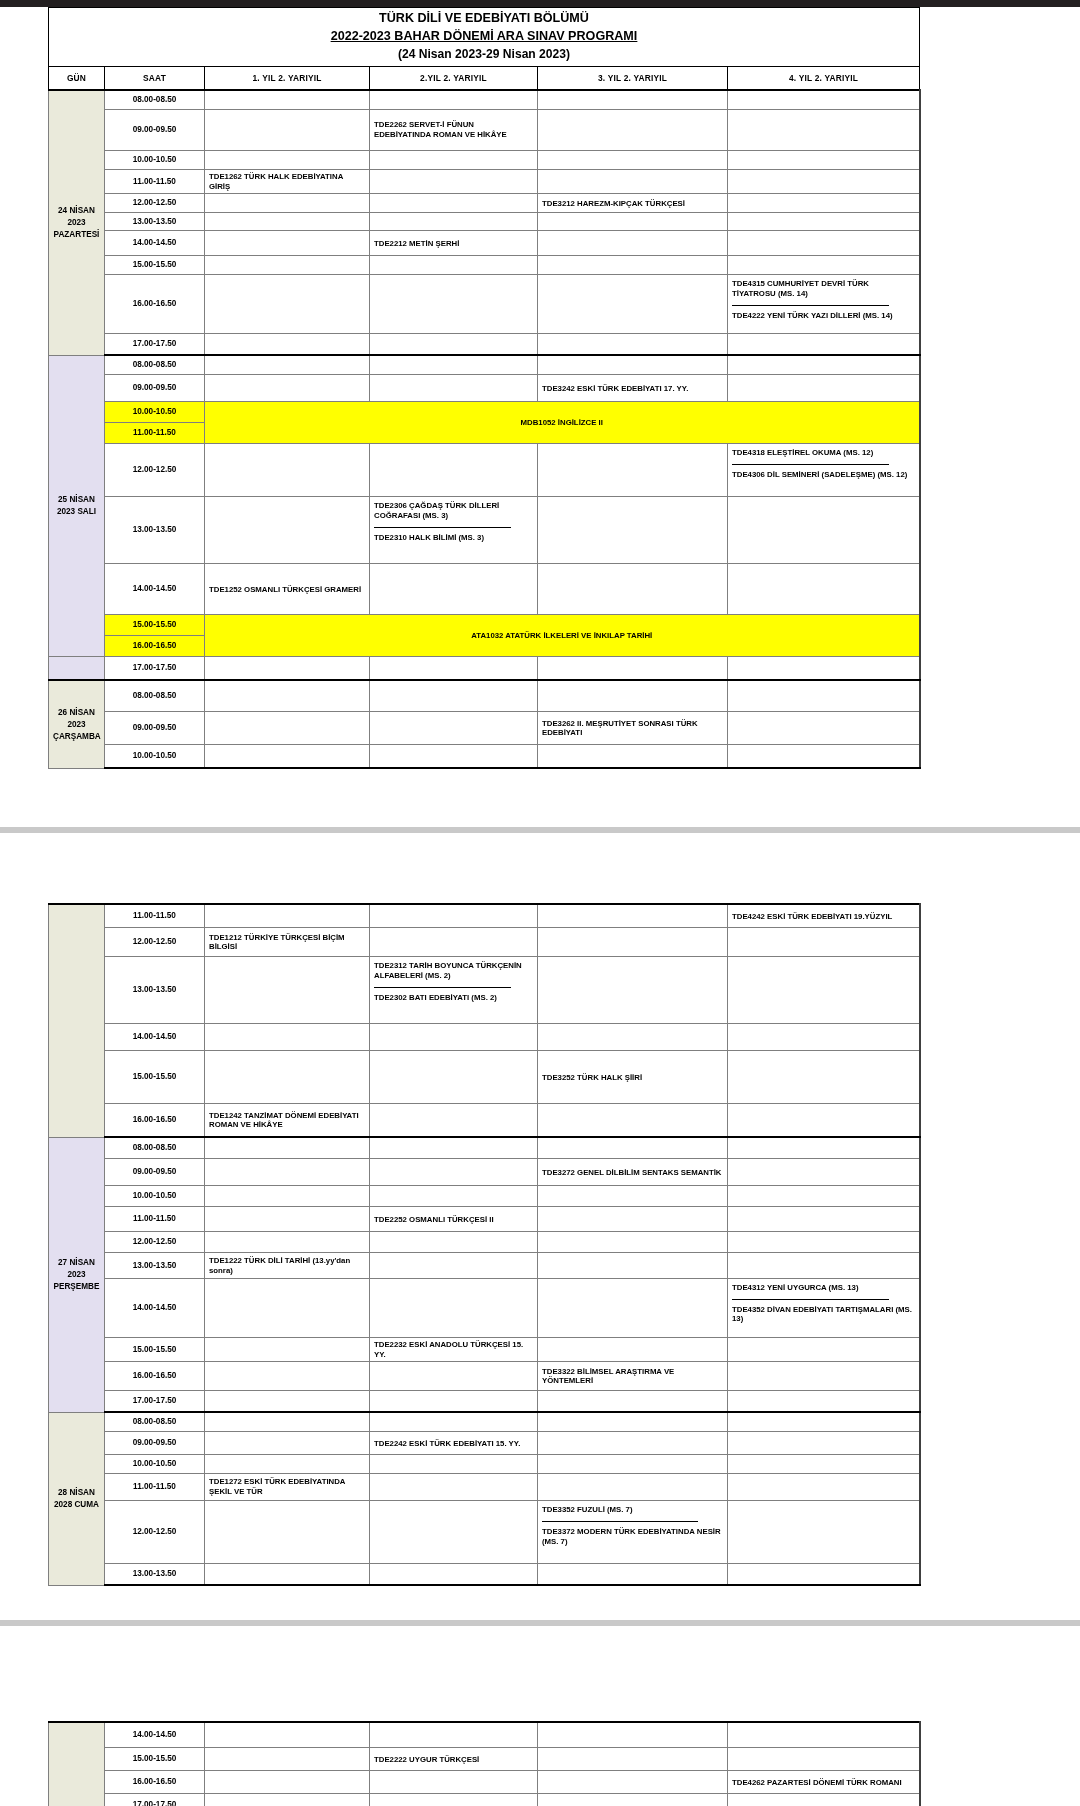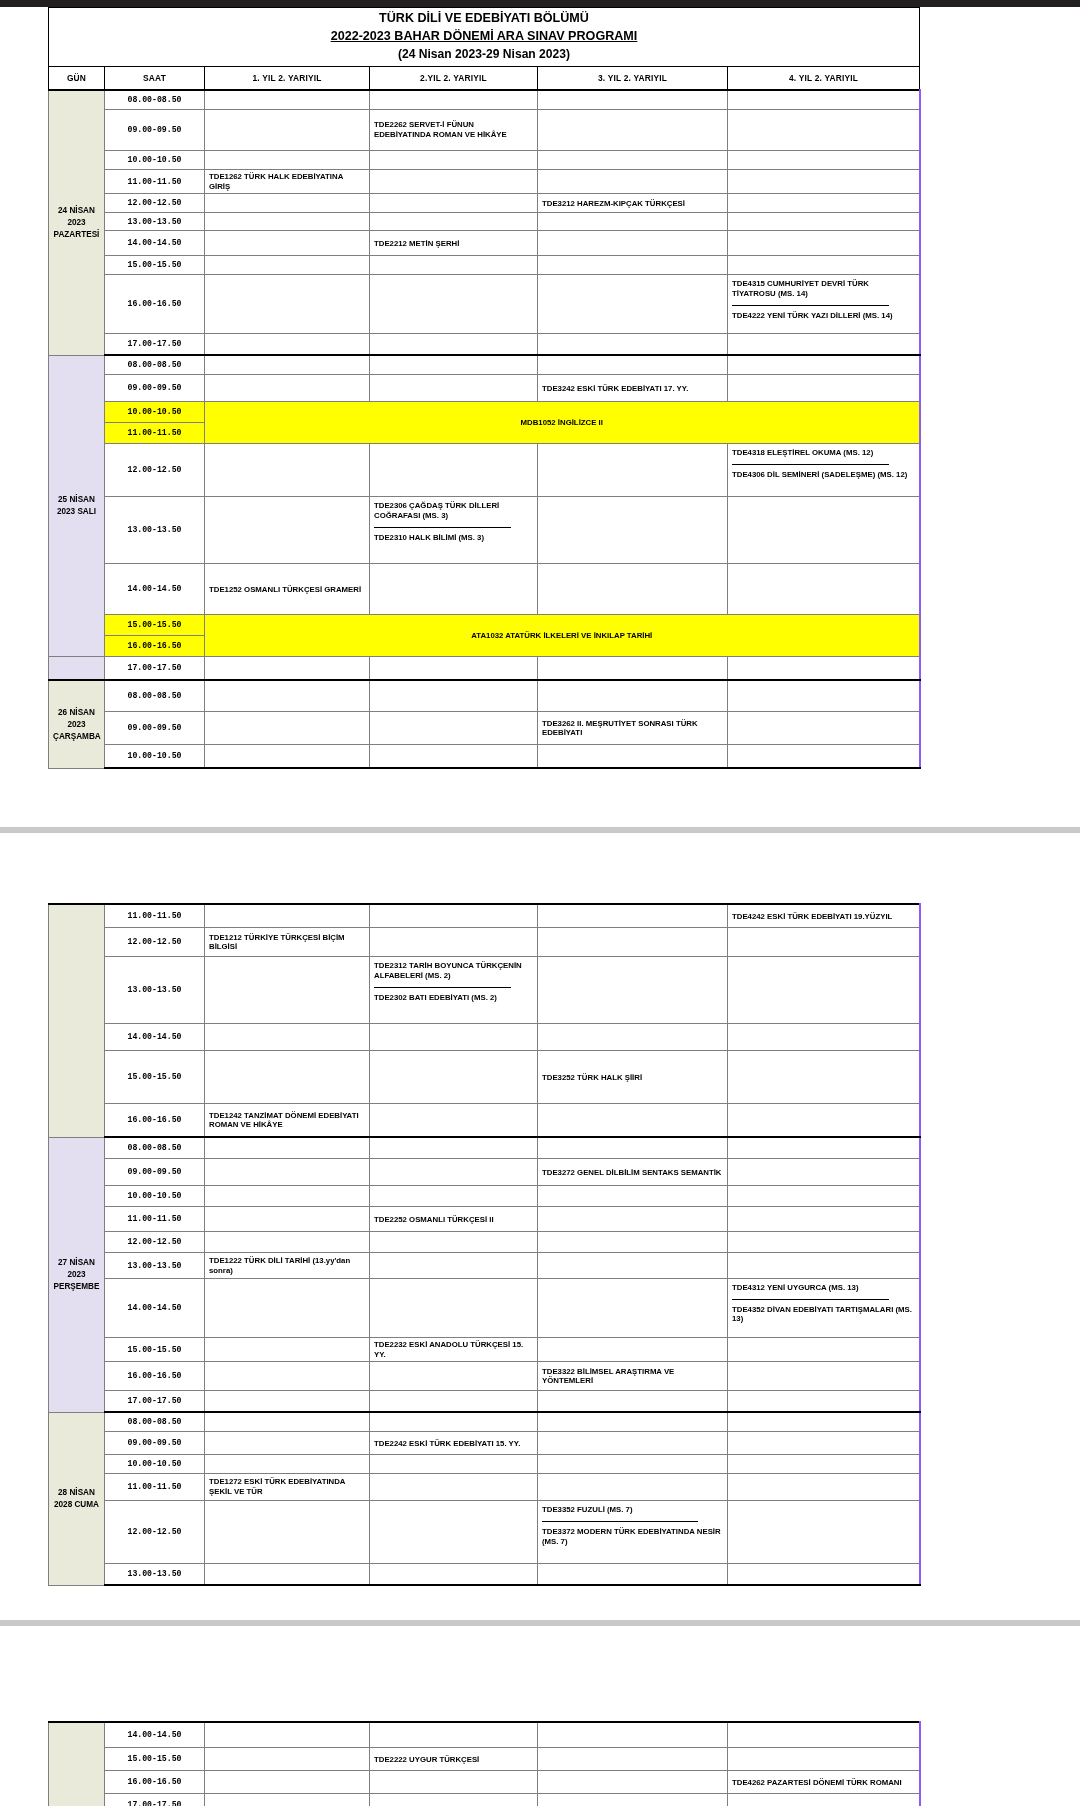--- a/index.html
+++ b/index.html
@@ -83,27 +83,26 @@
   }
   td.day.beige  { background: #eaeadb; }
   td.day.lilac  { background: #e3dff0; margin-top: 40px; }
 
   td.time {
     text-align: center;
     font-size: 8.2px;
     white-space: nowrap;
     border-left: 1px solid #000000;
     border-right: 1px solid #000000;
-    font-family: Liberation Mono, monospace;
   }
   td.slot {
     text-align: left;
     font-size: 7.8px;
   }
-  td.slot.last { border-right: 2px solid #8b5cf6; }
+  td.slot.last { border-right: 2px solid #404040; }
   td.time.hl, td.slot.hl { background: #ffff00; }
   td.slot.hl { text-align: center; }
 
   .rule {
     border: 0;
     border-top: 1px solid #000000;
     margin: 6px 0 5px 0;
     width: 86%;
   }
   .sub { display: block; }

